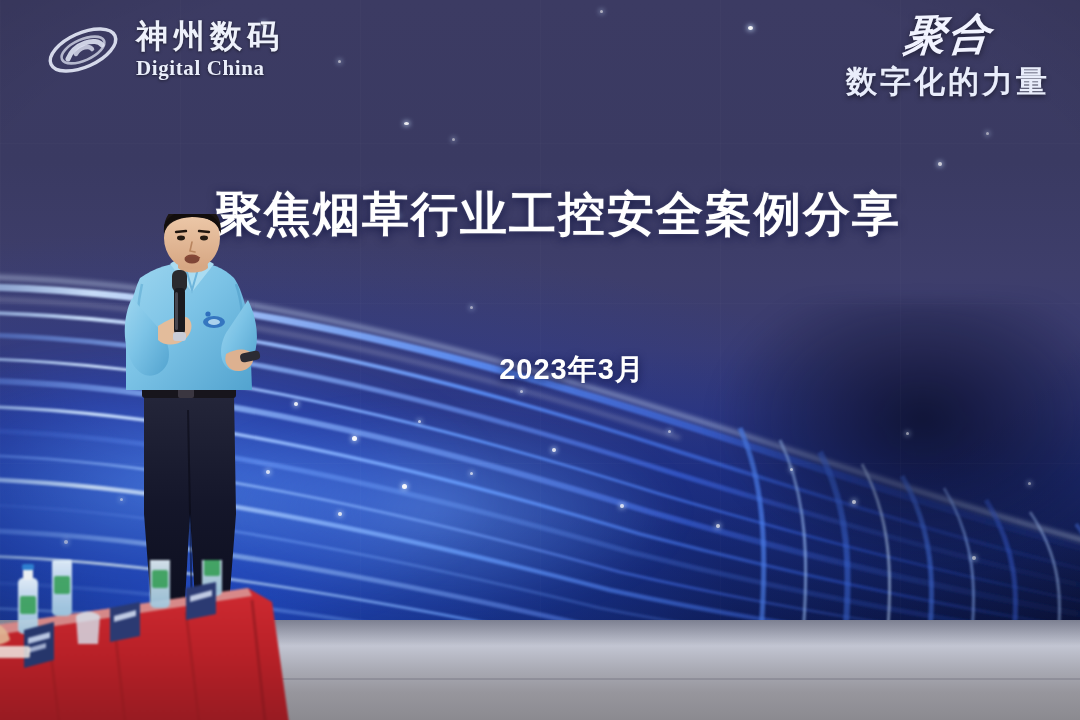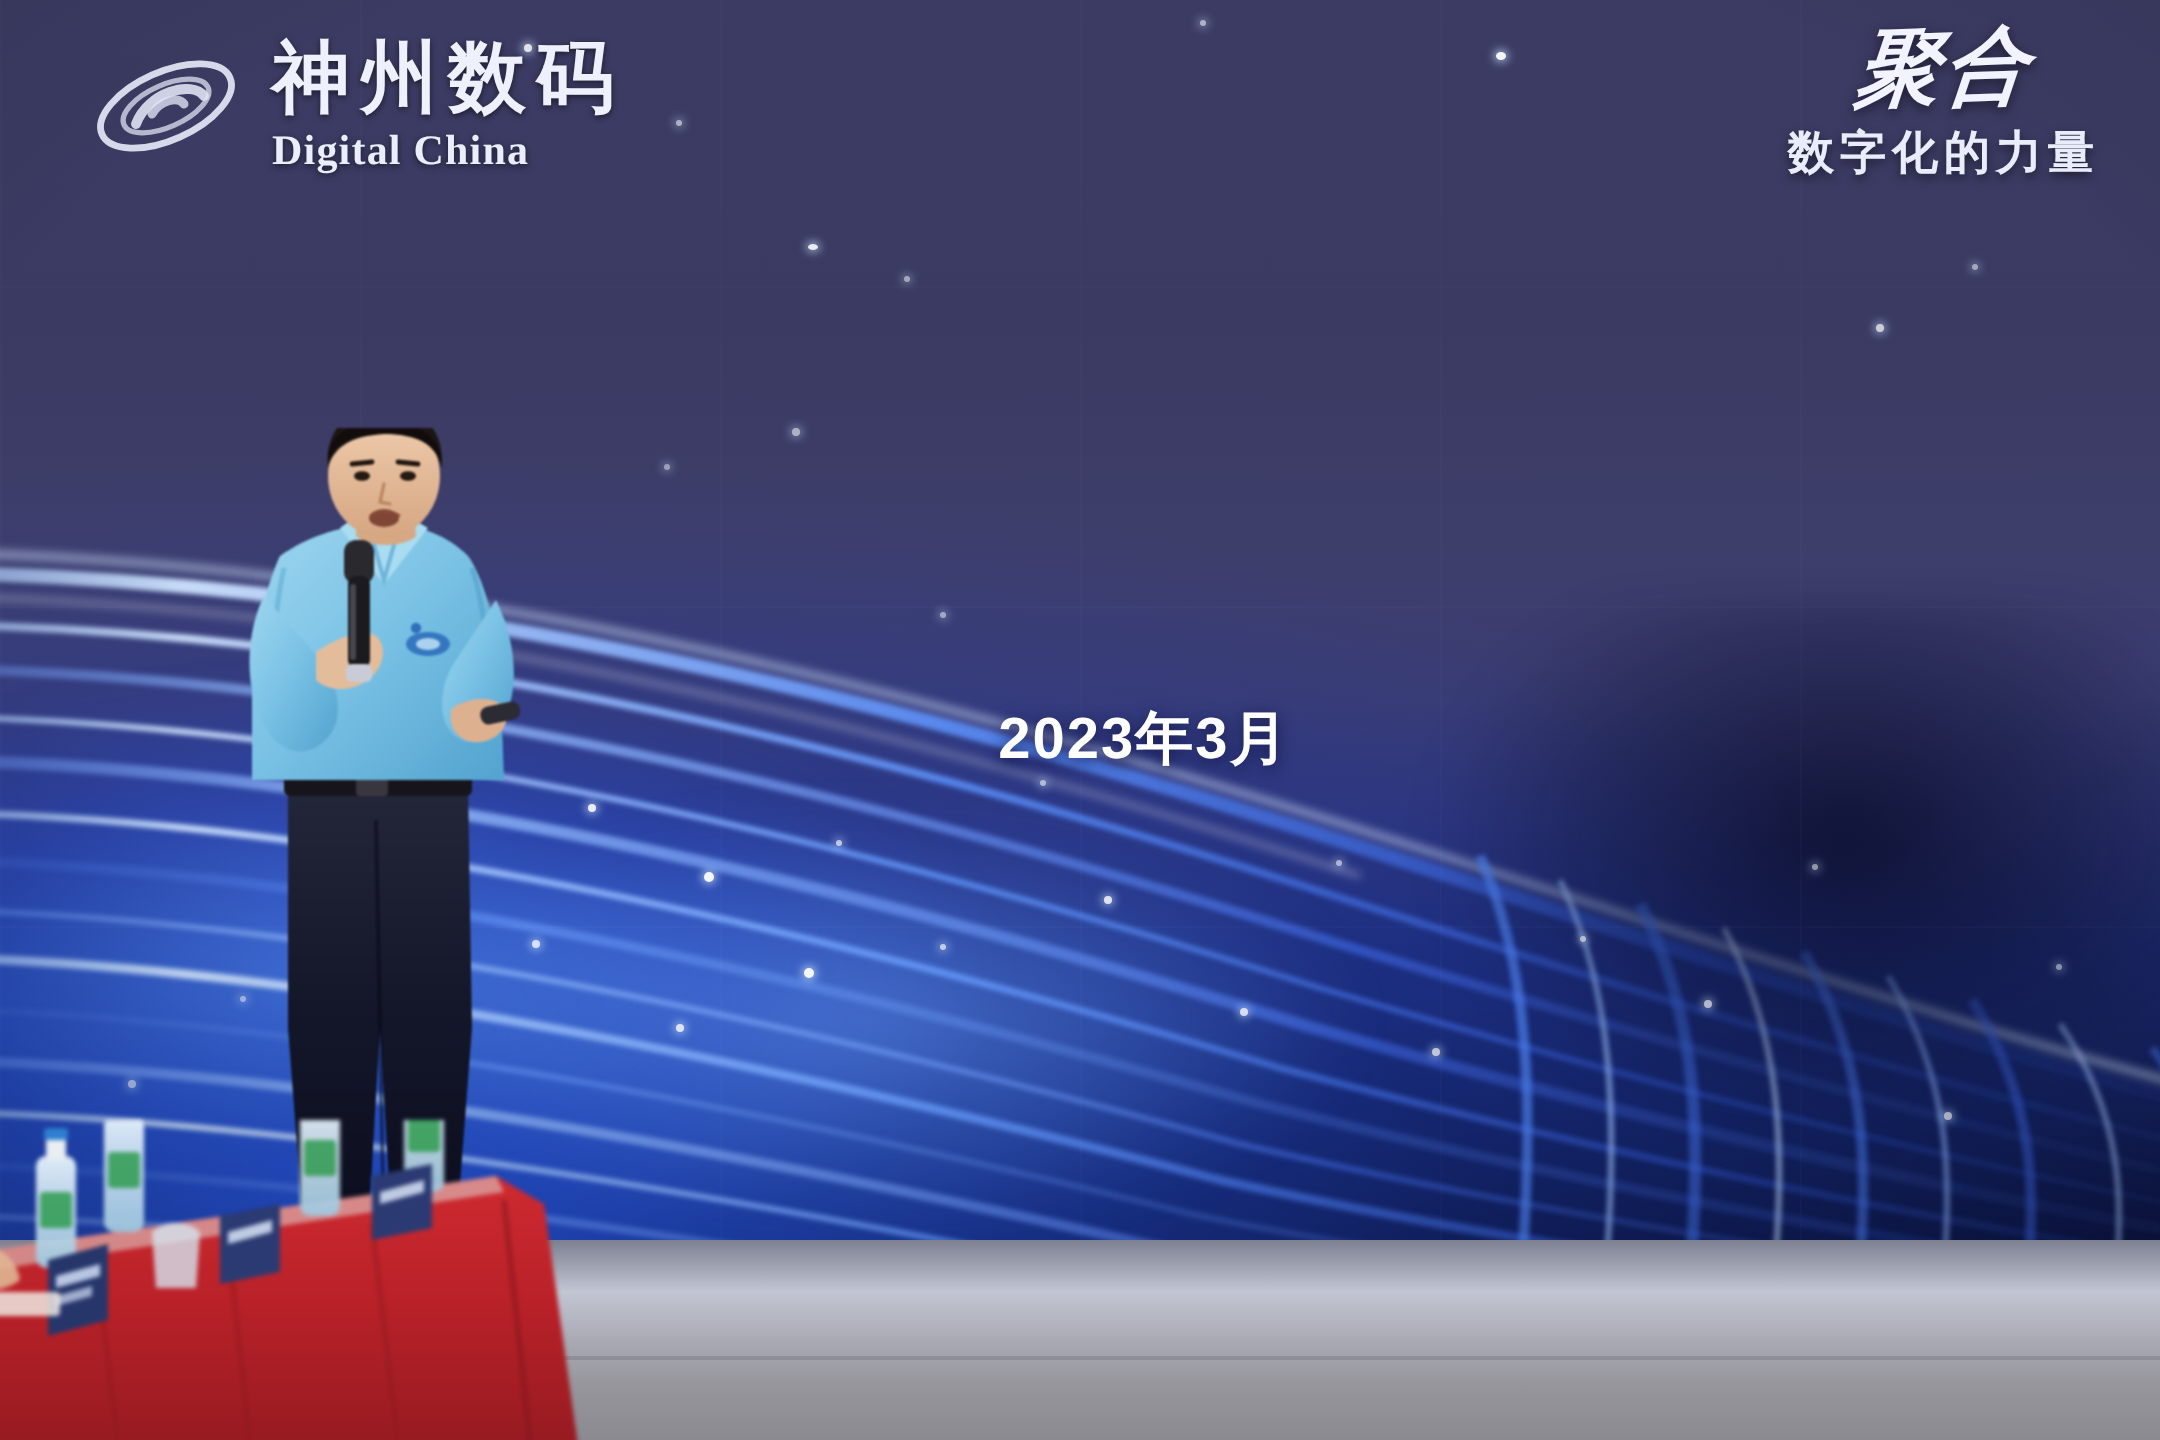--- a/index.html
+++ b/index.html
@@ -57,41 +57,41 @@
   .particles i{
     position:absolute;display:block;border-radius:50%;
     background:#fff;box-shadow:0 0 5px 1px rgba(200,225,255,.85);
   }
 
   
   .brand{position:absolute;left:44px;top:20px;display:flex;align-items:center;gap:14px;}
   .brand-mark{width:78px;height:58px;opacity:.95;}
   .brand-text{line-height:1;}
   .brand-cn{
-    font-size:39px;font-weight:700;color:#eef1fb;letter-spacing:5px;
+    font-size:32px;font-weight:700;color:#eef1fb;letter-spacing:5px;
     text-shadow:0 1px 3px rgba(0,0,0,.55);
   }
   .brand-en{
     margin-top:6px;font-size:21px;font-weight:700;color:#eaeefb;letter-spacing:.6px;
     font-family:"Liberation Serif","DejaVu Serif",serif;
     text-shadow:0 1px 3px rgba(0,0,0,.55);
   }
 
   
   .slogan{position:absolute;right:30px;top:16px;text-align:center;}
   .slogan-cal{
     font-size:42px;font-weight:700;color:#f1f3ff;letter-spacing:2px;
     font-family:"Liberation Serif","DejaVu Serif",serif;
     font-style:italic;
     transform:skewX(-7deg) rotate(-2deg);
     text-shadow:0 2px 6px rgba(0,0,0,.5);
     line-height:.92;
   }
   .slogan-sub{
-    margin-top:6px;font-size:23px;font-weight:700;color:#e9edfb;letter-spacing:3px;
+    margin-top:6px;font-size:31px;font-weight:700;color:#e9edfb;letter-spacing:3px;
     text-shadow:0 2px 5px rgba(0,0,0,.5);
   }
 
   
   .slide-title{
     position:absolute;left:0;right:0;top:183px;text-align:center;
     font-size:47px;font-weight:700;color:#ffffff;letter-spacing:2px;
     text-shadow:0 2px 10px rgba(10,14,60,.8), 0 0 2px rgba(255,255,255,.3);
     padding-left:36px;
   }
@@ -265,20 +265,21 @@
       <div class="brand-cn">神州数码</div>
       <div class="brand-en">Digital China</div>
     </div>
   </div>
 
   <div class="slogan">
     <div class="slogan-cal">聚合</div>
     <div class="slogan-sub">数字化的力量</div>
   </div>
 
+  <div class="slide-title">聚焦烟草行业工控安全案例分享</div>
   <div class="slide-date">2023年3月</div>
 
   <div class="floor"></div>
   <div class="floor-shadow"></div>
   <div class="floor-seam"></div>
 
   <div class="speaker blur-soft">
     <svg viewBox="0 0 190 410" width="190" height="410">
       <defs>
         <linearGradient id="shirt" x1="0" y1="0" x2="1" y2="1">

